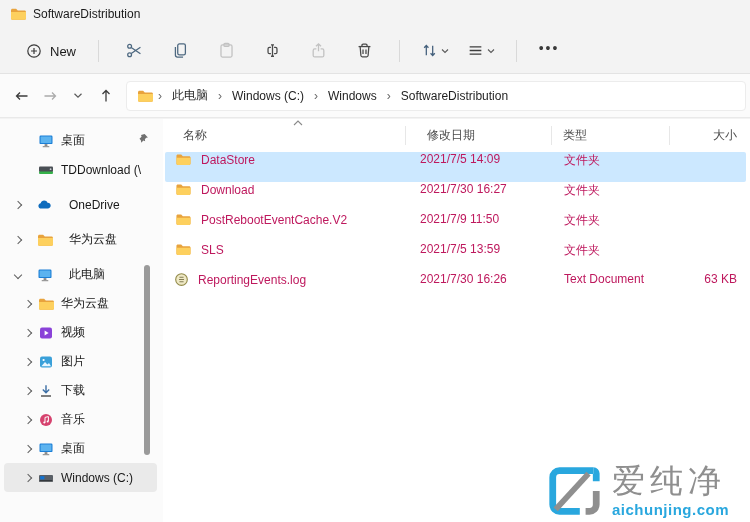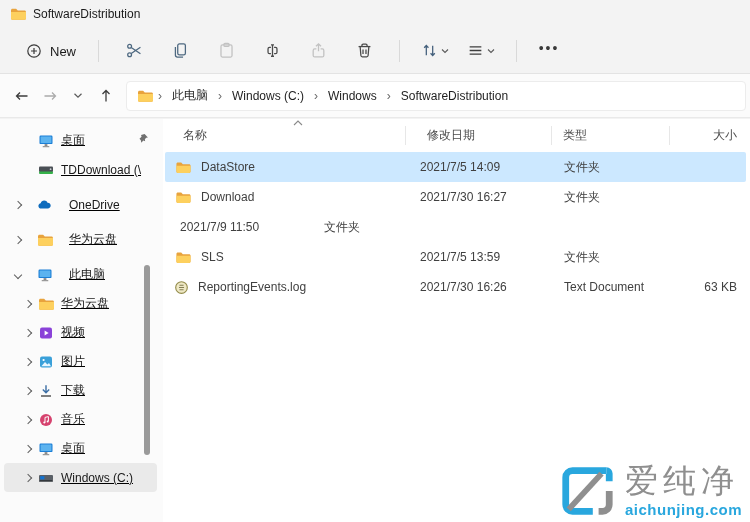--- a/index.html
+++ b/index.html
@@ -23,21 +23,21 @@
   .navbar { height:44px; background:#fbfbfb; display:flex; align-items:center; padding-left:8px; border-bottom:1px solid #e9e9e9; }
   .nav-btn { width:28px; height:30px; display:flex; align-items:center; justify-content:center; border-radius:4px; }
   .addr { flex:1; height:30px; margin-left:6px; margin-right:4px; background:#fff; border:1px solid #ececec; border-radius:4px; display:flex; align-items:center; padding:0 10px; gap:2px; font-size:12px; color:#1f1f1f; }
   .crumb { padding:3px 5px; border-radius:3px; white-space:nowrap; }
   .crumb-sep { color:#6a6a6a; font-size:12px; padding:0 3px; }
 
   
   .body { position:absolute; top:119px; left:0; right:0; bottom:0; display:flex; background:#fff; }
 
   
-  .sidebar { width:163px; background:#fbfbfb; position:relative; padding-top:7px; flex:none;text-decoration:underline; }
+  .sidebar { width:163px; background:#fbfbfb; position:relative; padding-top:7px; flex:none; }
   .side-item { height:29px; display:flex; align-items:center; font-size:12px; color:#191919; margin:0 6px 0 4px; border-radius:4px; position:relative; white-space:nowrap; }
   .side-item.gap { margin-top:6px;gap:9px; }
   .side-item.selected { background:#eaeaea; }
   .chev { width:16px; height:16px; flex:none; display:flex; align-items:center; justify-content:center; }
   .chev::before { content:""; width:5px; height:5px; border-right:1.3px solid #5f5f5f; border-bottom:1.3px solid #5f5f5f; transform:rotate(-45deg); }
   .chev.exp::before { transform:rotate(45deg); }
   .lvl-top { padding-left:6px; }
   .lvl-child { padding-left:16px; }
   .lvl-pin { padding-left:34px; }
   .side-ico { width:16px; height:16px; flex:none; margin-right:7px; }
@@ -49,30 +49,30 @@
   .main { flex:1; padding:0 4px 0 2px; position:relative; }
   .lhead { height:33px; display:flex; align-items:center; font-size:12px; color:#4b4b4b; position:relative; }
   .lhead .hc { position:relative; height:100%; display:flex; align-items:center; }
   .hc-name { width:240px; padding-left:18px; }
   .hc-date { width:146px; padding-left:22px; }
   .hc-type { width:118px; padding-left:12px; }
   .hc-size { width:76px; justify-content:flex-end; padding-right:8px; }
   .hc-date::before, .hc-type::before, .hc-size::before { content:""; position:absolute; left:0; top:7px; height:19px; width:1px; background:#e7e7e7; }
   .sort-caret { position:absolute; left:128px; top:1px; }
 
-  .row { height:30px; display:flex; align-items:center; font-size:12px; color:#404040; border-radius:2px; }
+  .row { height:30px; display:flex; align-items:flex-start; font-size:12px; color:#be185d; border-radius:2px; }
   .row.selected { background:#cce8ff; }
   .cell-name { width:240px; display:flex; align-items:center; gap:9px; padding-left:9px; overflow:hidden; }
   .cell-date { width:146px; padding-left:15px; }
   .cell-type { width:118px; padding-left:13px; }
   .cell-size { width:76px; text-align:right; padding-right:8px; }
   .fico { flex:none; }
 
   
-  .watermark { position:absolute; right:8px; bottom:2px; display:flex; align-items:flex-start; gap:9px; }
+  .watermark { position:absolute; right:21px; bottom:2px; display:flex; align-items:flex-start; gap:9px; }
   .wm-text { display:flex; flex-direction:column; }
   .wm-brand { font-size:33px; color:#8f8f8f; letter-spacing:5px; line-height:1.15; }
   .wm-domain { font-size:15px; font-weight:bold; color:#29a7de; letter-spacing:0.5px; margin-top:1px; }
 </style>
 </head>
 <body>
 
 <svg width="0" height="0" style="position:absolute">
   <defs>
     <g id="ic-folder">
@@ -350,20 +350,26 @@
               <use href="#ic-folder"></use>
             </svg>
             <span>Download</span>
           </div>
         <div class="cell-date">2021/7/30 16:27</div>
         <div class="cell-type">文件夹</div>
         <div class="cell-size"></div>
       </div>
 
       <div class="row">
+        <div class="cell-name">
+            <svg class="fico" width="18" height="15" viewBox="0 0 16 16">
+              <use href="#ic-folder"></use>
+            </svg>
+            <span>PostRebootEventCache.V2</span>
+          </div>
         <div class="cell-date">2021/7/9 11:50</div>
         <div class="cell-type">文件夹</div>
         <div class="cell-size"></div>
       </div>
 
       <div class="row">
         <div class="cell-name">
             <svg class="fico" width="18" height="15" viewBox="0 0 16 16">
               <use href="#ic-folder"></use>
             </svg>

